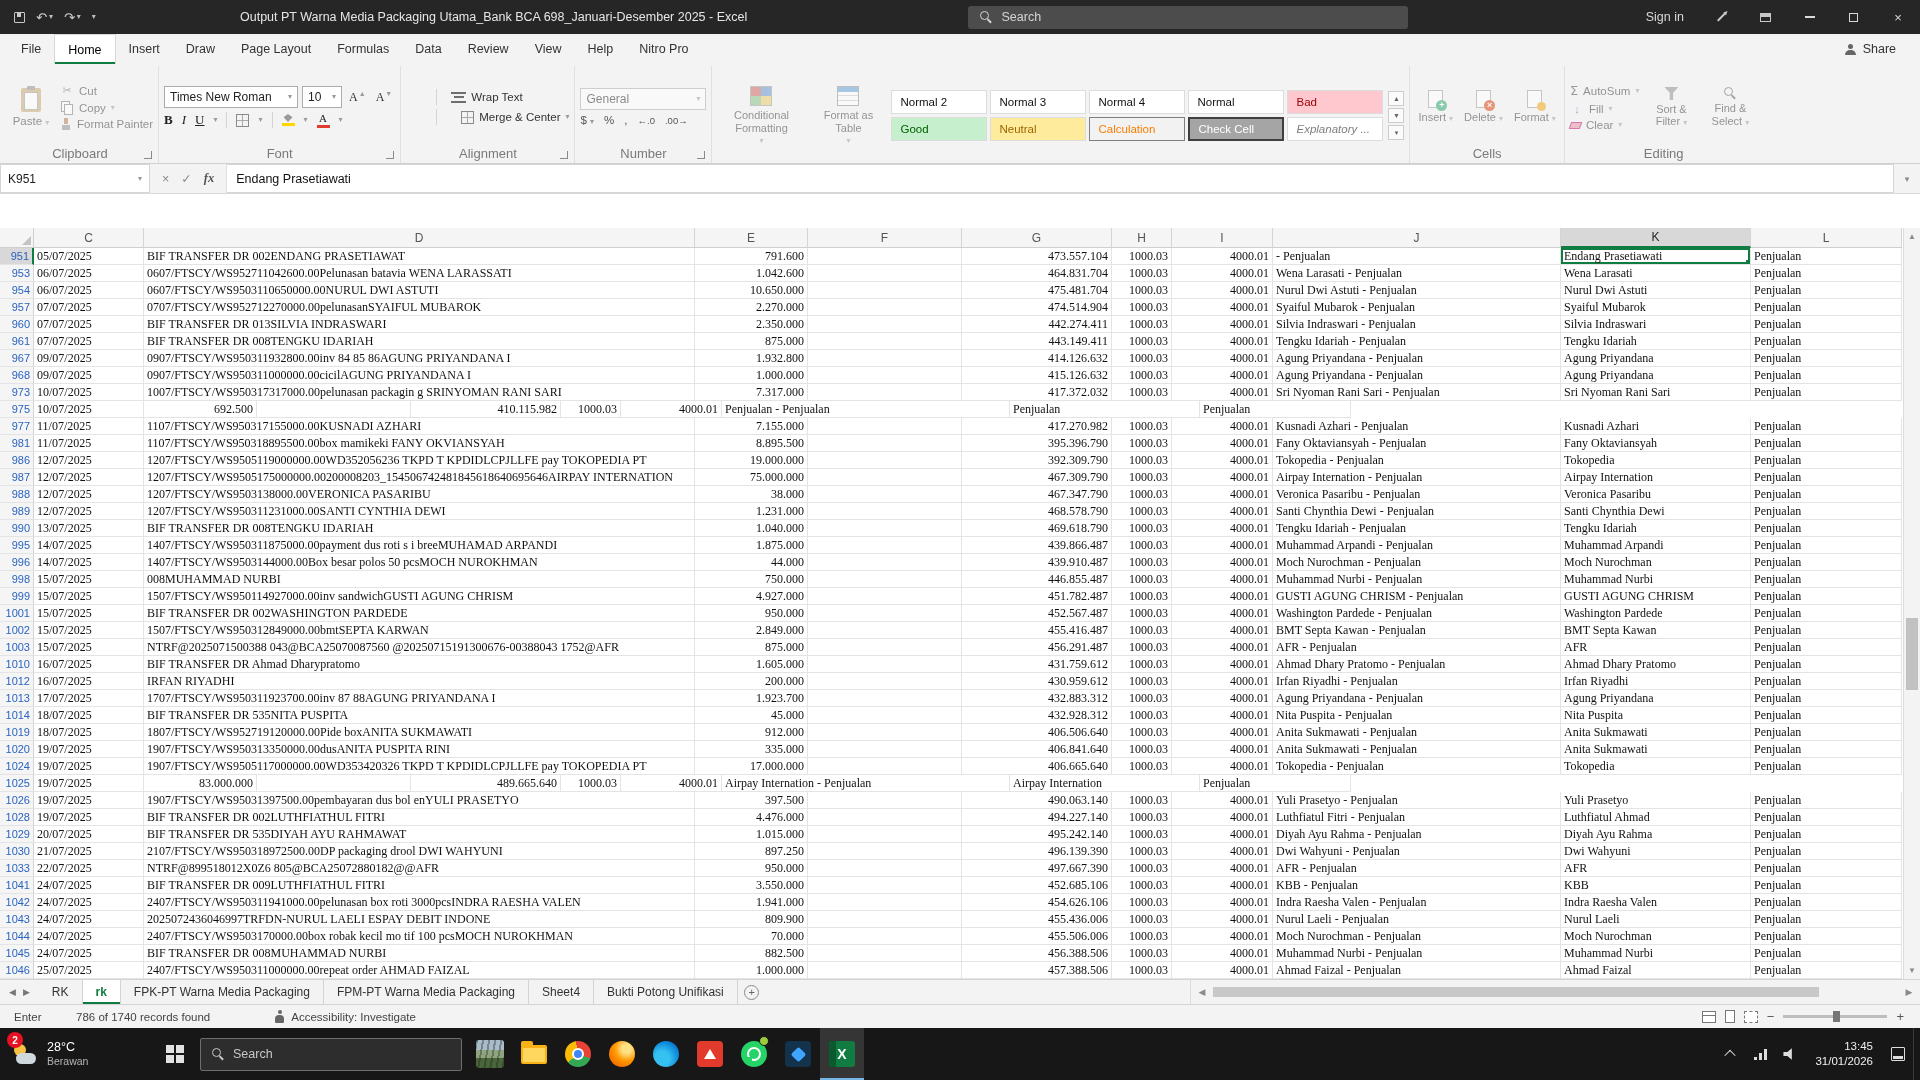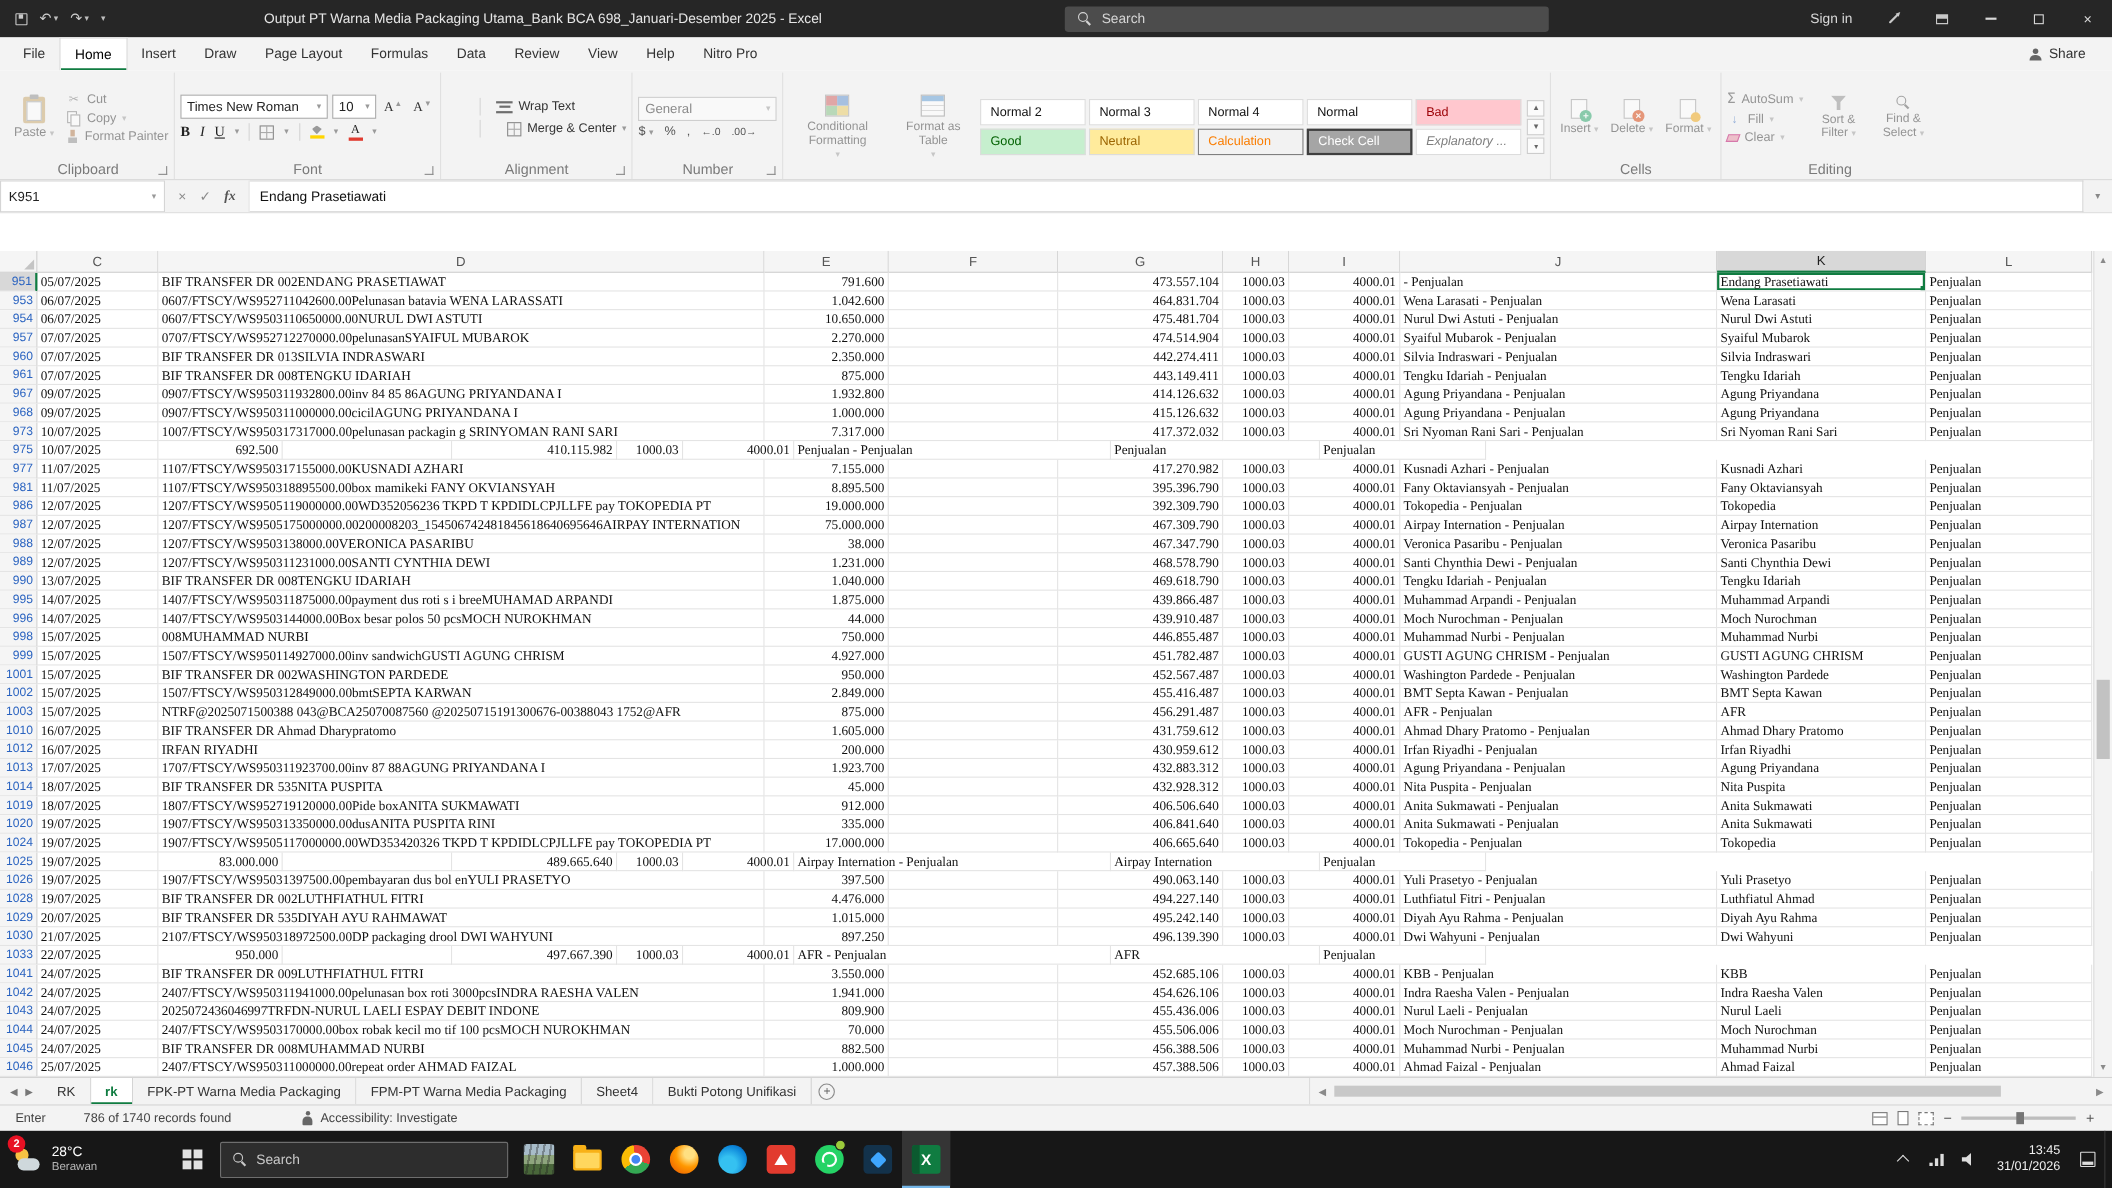--- a/index.html
+++ b/index.html
@@ -986,20 +986,21 @@
             <div class="gcell num" style="width: 150px;">496.139.390</div>
             <div class="gcell num" style="width: 60px;">1000.03</div>
             <div class="gcell num" style="width: 101px;">4000.01</div>
             <div class="gcell" style="width: 288px;">Dwi Wahyuni - Penjualan</div>
             <div class="gcell" style="width: 190px;">Dwi Wahyuni</div>
             <div class="gcell" style="width: 151px;">Penjualan</div>
           </div>
           <div class="grow">
             <div class="rowhdr">1033</div>
             <div class="gcell" style="width: 110px;">22/07/2025</div>
+            <div class="gcell" style="width: 551px;">NTRF@899518012X0Z6 805@BCA25072880182@@AFR</div>
             <div class="gcell num" style="width: 113px;">950.000</div>
             <div class="gcell" style="width: 154px;"></div>
             <div class="gcell num" style="width: 150px;">497.667.390</div>
             <div class="gcell num" style="width: 60px;">1000.03</div>
             <div class="gcell num" style="width: 101px;">4000.01</div>
             <div class="gcell" style="width: 288px;">AFR - Penjualan</div>
             <div class="gcell" style="width: 190px;">AFR</div>
             <div class="gcell" style="width: 151px;">Penjualan</div>
           </div>
           <div class="grow">

